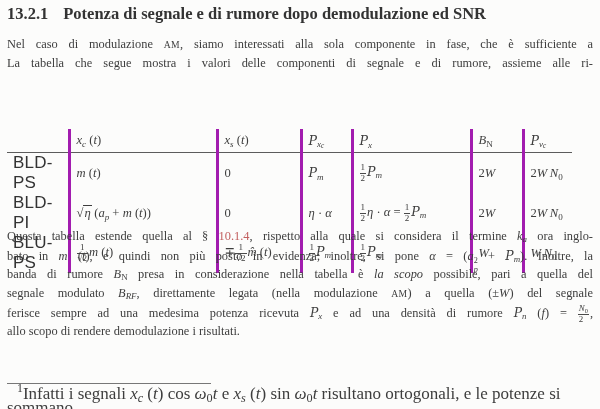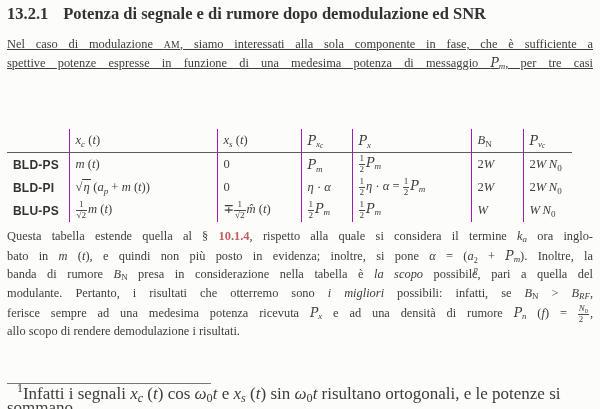--- a/index.html
+++ b/index.html
@@ -10,68 +10,68 @@
   }
   .page{position:absolute;inset:0;}
   .heading{
     position:absolute;left:7px;top:4px;margin:0;
     font-size:16.5px;font-weight:bold;color:#333;
     font-family:"Liberation Serif", serif;white-space:nowrap;
   }
   .hgap{display:inline-block;width:15px;}
   .para{position:absolute;left:7px;width:586px;font-size:12.4px;}
   .paraA{top:35px;}
-  .paraA .pline{line-height:18.6px;height:18.6px;text-decoration:underline;}
+  .paraA .pline{line-height:18.6px;height:18.6px;}
   .paraB{top:227px;}
   .paraB .pline{line-height:19px;height:19px;}
   .pline{text-align:justify;text-align-last:justify;white-space:normal;}
   .pline.end{text-align-last:left;}
   i{font-style:italic;}
   sub{font-size:0.72em;line-height:0;vertical-align:-0.28em;}
   sub sub{font-size:0.8em;vertical-align:-0.2em;}
   sup{font-size:0.7em;line-height:0;}
   .scr{font-family:"DejaVu Serif", serif;font-style:italic;}
   .sc{text-transform:uppercase;font-size:0.78em;letter-spacing:0.4px;}
-  .lnk{color:#c25f5f;cursor:pointer;font-weight:bold;}
+  .lnk{color:#c25f5f;cursor:pointer;}
   .fr{display:inline-block;vertical-align:-0.55em;text-align:center;
       font-size:0.72em;line-height:1.08;margin:0 1px 0 0;}
   .fr .nu{display:block;padding:0 1px;}
   .fr .de{display:block;border-top:1px solid #4a4a4a;padding:0 1px;}
   .ss{display:inline-flex;flex-direction:column;align-items:flex-start;
       vertical-align:-0.42em;font-size:0.66em;line-height:1.05;}
   .rad{white-space:nowrap;}
   .ovl{border-top:1px solid currentColor;padding:0 1px;}
   table.modtab{
     position:absolute;left:7px;top:129px;border-collapse:collapse;
     table-layout:fixed;font-size:12.6px;color:#3d3d3d;
   }
   .modtab td{padding:0 6px;height:23px;vertical-align:middle;overflow:hidden;}
-  .modtab td:not(:first-child){border-left:1px solid #a21caf;}
+  .modtab td:not(:first-child){border-left:3px solid #a21caf;}
   .modtab tr.hdr td{border-bottom:1px solid #5c5c5c;}
   .modtab td.lbl{
-    font-family:"Liberation Sans", sans-serif;font-weight:bold;
-    font-size:12px;color:#333;letter-spacing:0.2px;
+    font-family:"Liberation Sans", sans-serif;font-weight:normal;
+    font-size:17px;color:#333;letter-spacing:0.2px;
   }
   .fnrule{position:absolute;left:7px;top:383px;width:204px;height:0;
       border-top:1px solid #777;}
   .footnote{position:absolute;left:7px;top:387px;width:586px;
       font-size:17px;line-height:14px;}
   .footnote{padding-left:0;}
   .fnindent{display:inline-block;width:10px;}
 </style>
 </head>
 <body>
 
 <div class="page">
 
   <h1 class="heading"><span>13.2.1</span><span class="hgap"></span><span>Potenza di segnale e di rumore dopo demodulazione ed SNR</span></h1>
 
   <div class="para paraA">
     <div class="pline">Nel caso di modulazione <span class="sc">am</span>, siamo interessati alla sola componente in fase, che è sufficiente a</div>
-    <div class="pline">spettive potenze espresse in funzione di una medesima potenza di messaggio <i class="scr">P</i><sub><i>m</i></sub>, per tre casi</div>
+    <div class="pline">La tabella che segue mostra i valori delle componenti di segnale e di rumore, assieme alle ri-</div>
   </div>
 
   <table class="modtab">
     <colgroup>
       <col style="width:62px">
         <col style="width:148px">
         <col style="width:84px">
       <col style="width:51px">
         <col style="width:119px">
         <col style="width:52px">
@@ -117,21 +117,21 @@
   </tbody>
     </table>
 
   <div class="para paraB">
     <div class="pline">Questa tabella estende quella al § <span class="lnk">10.1.4</span>, rispetto alla quale si considera il termine <i>k<sub>a</sub></i> ora inglo-</div>
     <div class="pline">bato in <i>m</i> (<i>t</i>), e quindi non più posto in evidenza; inoltre, si pone <i>α</i> = (<i>a</i><span class="ss">
           <span>2</span>
           <span><i>p</i></span>
         </span> + <i class="scr">P</i><sub><i>m</i></sub>). Inoltre, la</div>
     <div class="pline">banda di rumore <i>B</i><sub>N</sub> presa in considerazione nella tabella è <i>la scopo</i> possibile, pari a quella del</div>
-    <div class="pline">modulante. Pertanto, i risultati che otterremo sono <i>i migliori</i> possibili: infatti, se <i>B</i><sub>N</sub> &gt; <i>B<sub>RF</sub></i>,</div>
+    <div class="pline">segnale modulato <i>B<sub>RF</sub></i>, direttamente legata (nella modulazione <span class="sc">am</span>) a quella (±<i>W</i>) del segnale</div>
     <div class="pline">ferisce sempre ad una medesima potenza ricevuta <i class="scr">P</i><sub><i>x</i></sub> e ad una densità di rumore <i class="scr">P</i><sub><i>n</i></sub> (<i>f</i>) = <span class="fr"><span class="nu"><i>N</i><sub>0</sub></span><span class="de">2</span></span>,</div>
     <div class="pline end">allo scopo di rendere demodulazione i risultati.</div>
   </div>
 
   <div class="fnrule"></div>
   <div class="footnote"><span class="fnindent"></span><sup>1</sup>Infatti i segnali <i>x<sub>c</sub></i> (<i>t</i>) cos <i>ω</i><sub>0</sub><i>t</i> e <i>x<sub>s</sub></i> (<i>t</i>) sin <i>ω</i><sub>0</sub><i>t</i> risultano ortogonali, e le potenze si sommano.</div>
 
 </div>
 
 </body></html>

